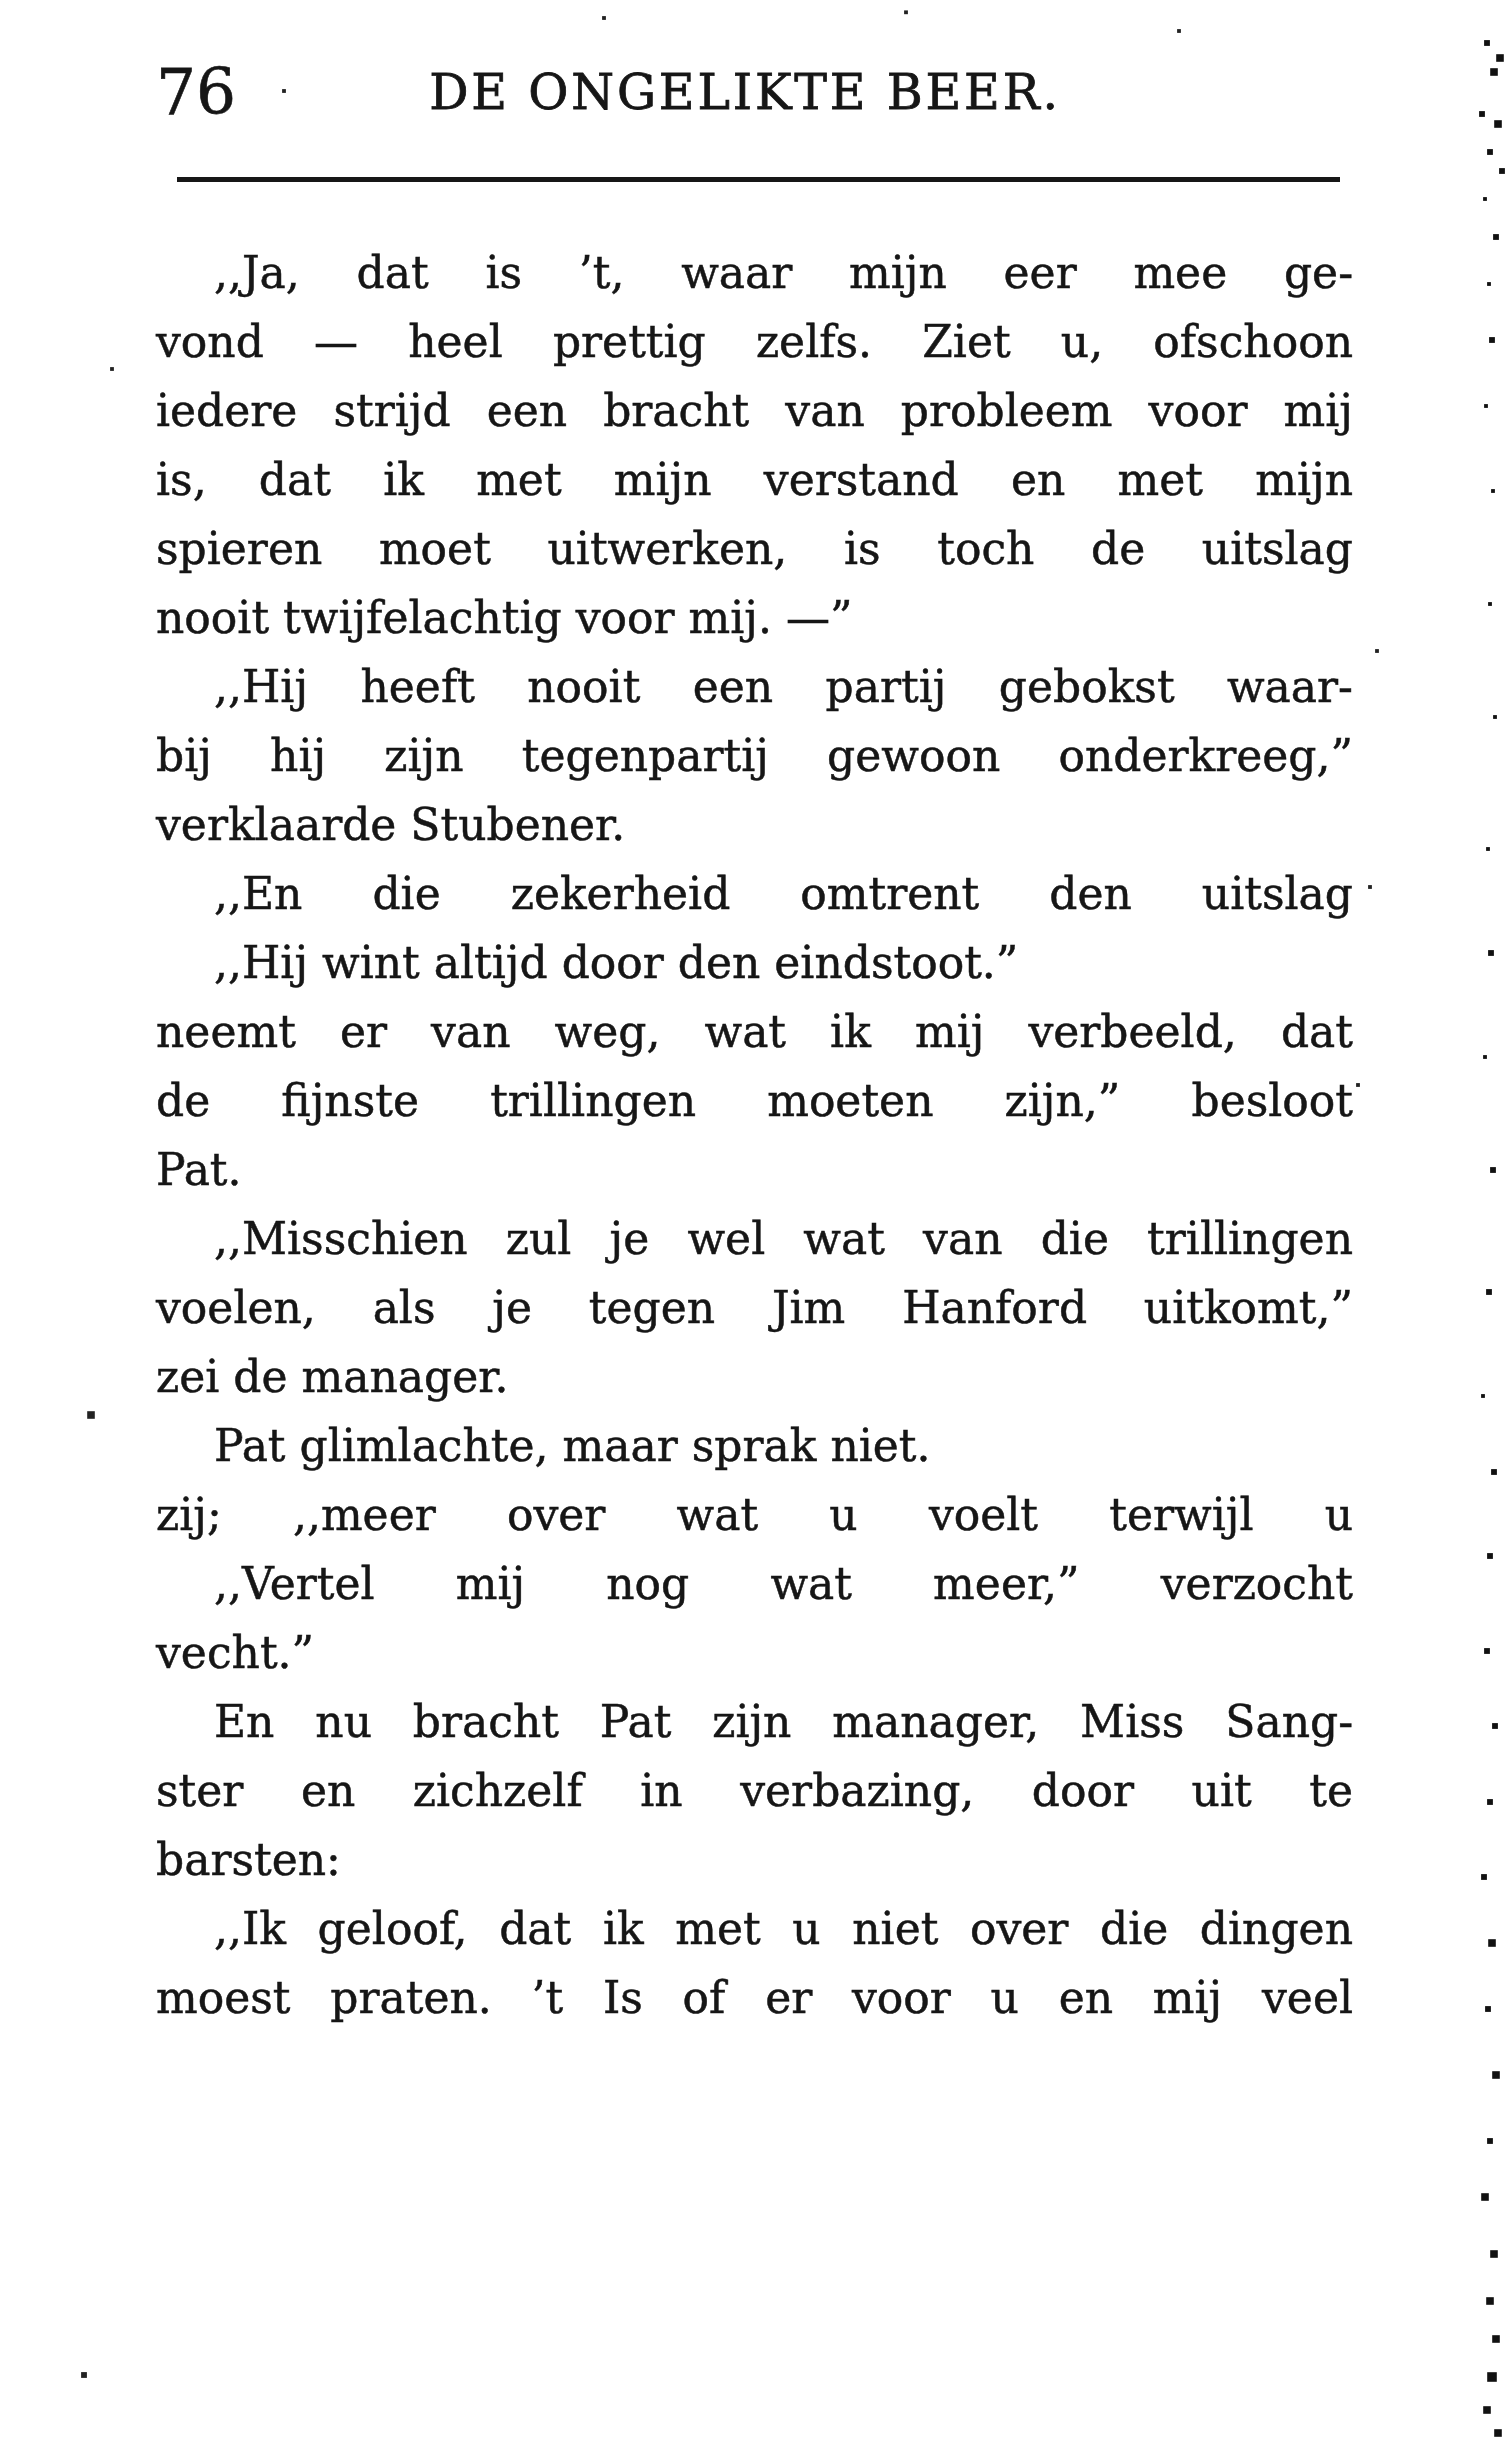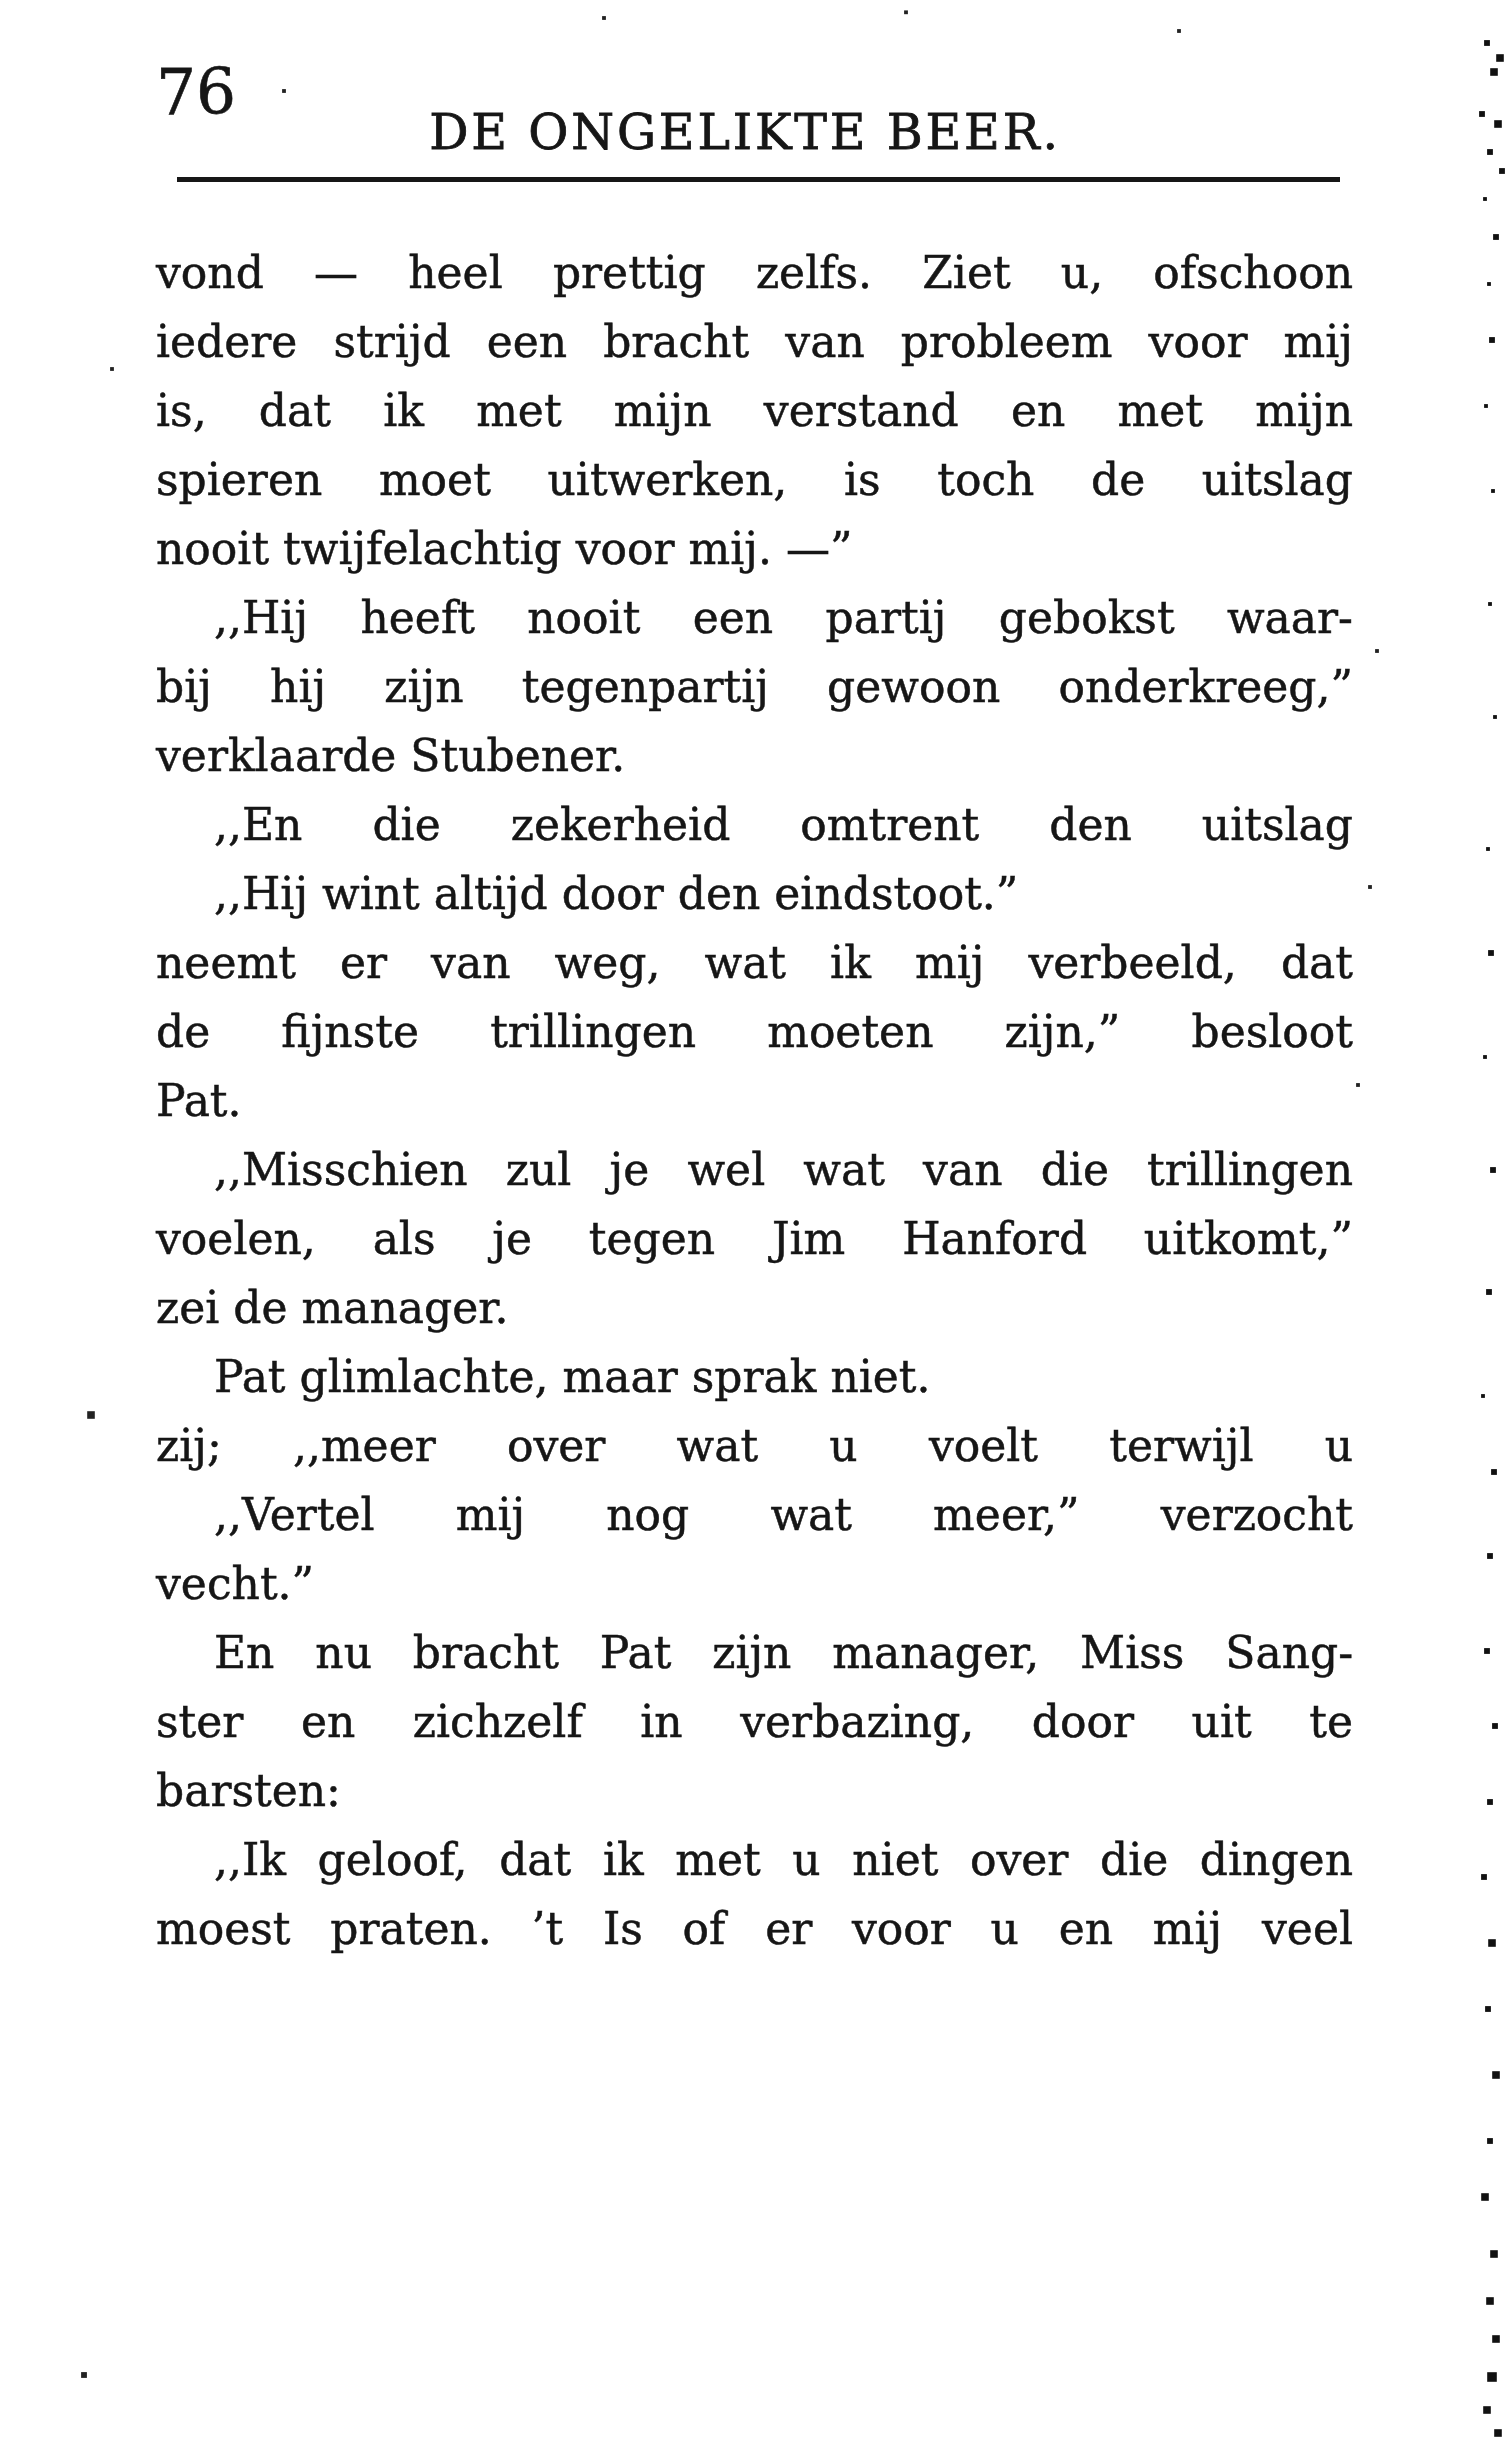--- a/index.html
+++ b/index.html
@@ -21,21 +21,20 @@
   .pagenum {
     position:absolute; left:0; top:0;
     font-size:63px; line-height:53px;
     -webkit-text-stroke:0.6px #161616;
   }
   .title {
     position:absolute; left:0; right:0; top:0;
     text-align:center;
     font-size:49px; line-height:53px;
     letter-spacing:2.8px;
-    margin-top:40px;
     -webkit-text-stroke:0.8px #161616;
   }
   .rule {
     position:absolute;
     left:177px; top:177px;
     width:1163px; height:4.7px;
     background:#171717;
   }
 
   .body-text {
@@ -80,20 +79,21 @@
 </head>
 <body>
 
 <div class="page">
   <div class="header-row">
     <span class="pagenum">76</span>
     <span class="title">DE ONGELIKTE BEER.</span>
   </div>
   <div class="rule"></div>
   <div class="body-text">
+      <div class="line indent fill">,,Ja, dat is ’t, waar mijn eer mee ge-</div>
       <div class="line fill">vond — heel prettig zelfs. Ziet u, ofschoon</div>
       <div class="line fill">iedere strijd een bracht van probleem voor mij</div>
       <div class="line fill">is, dat ik met mijn verstand en met mijn</div>
       <div class="line fill">spieren moet uitwerken, is toch de uitslag</div>
       <div class="line">nooit twijfelachtig voor mij. —”</div>
       <div class="line indent fill">,,Hij heeft nooit een partij gebokst waar-</div>
       <div class="line fill">bij hij zijn tegenpartij gewoon onderkreeg,”</div>
       <div class="line">verklaarde Stubener.</div>
       <div class="line indent fill">,,En die zekerheid omtrent den uitslag</div>
       <div class="line indent">,,Hij wint altijd door den eindstoot.”</div>

